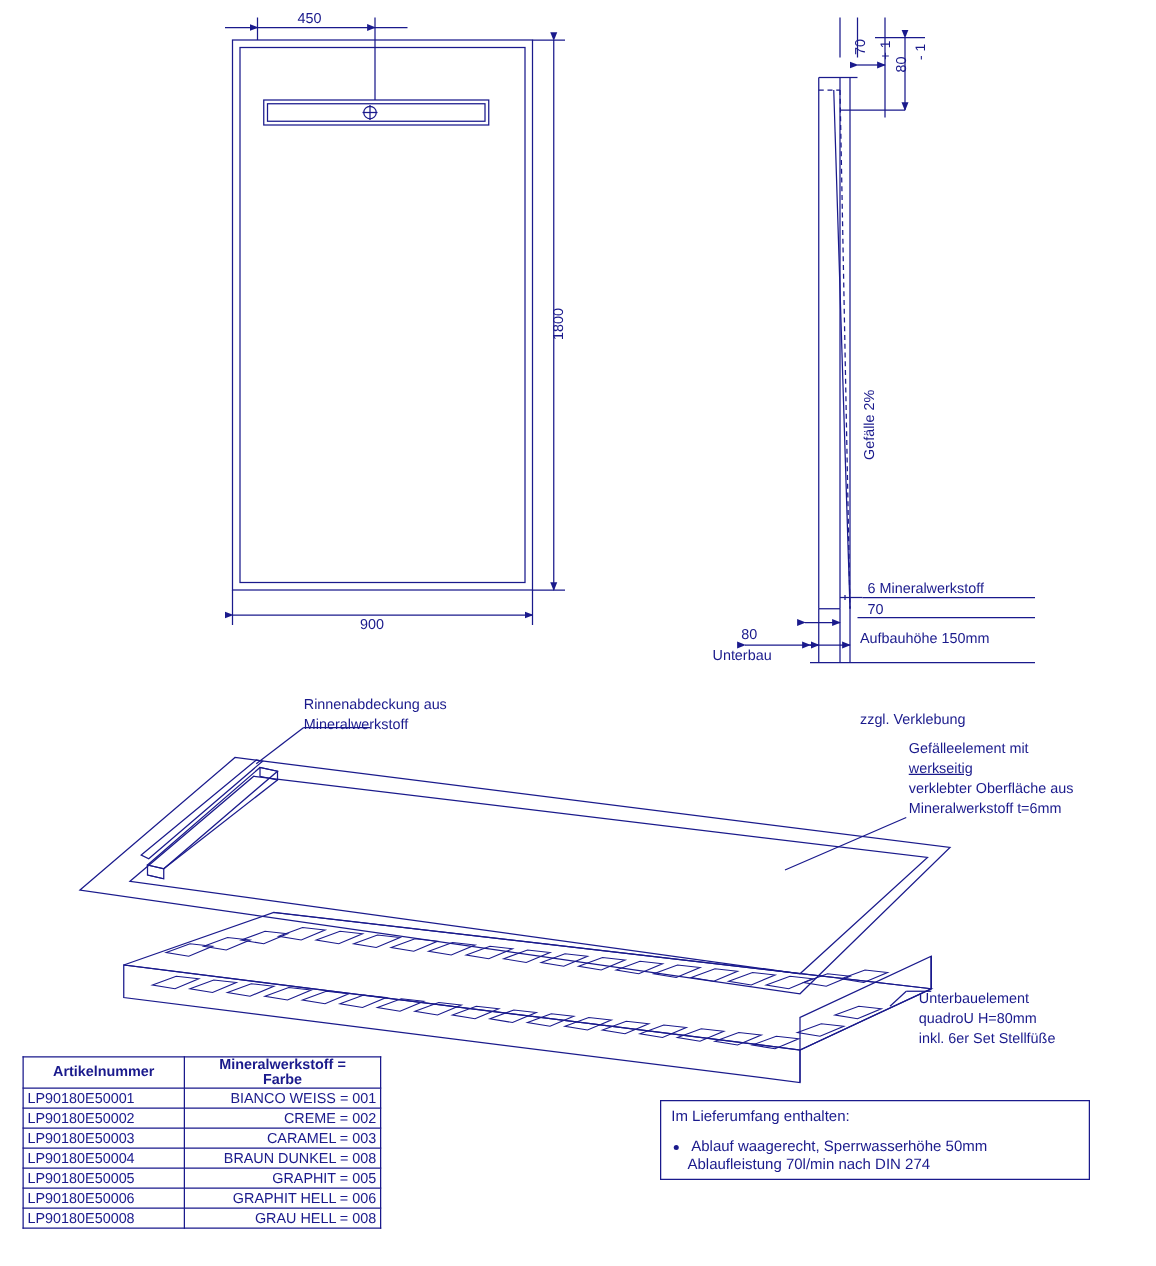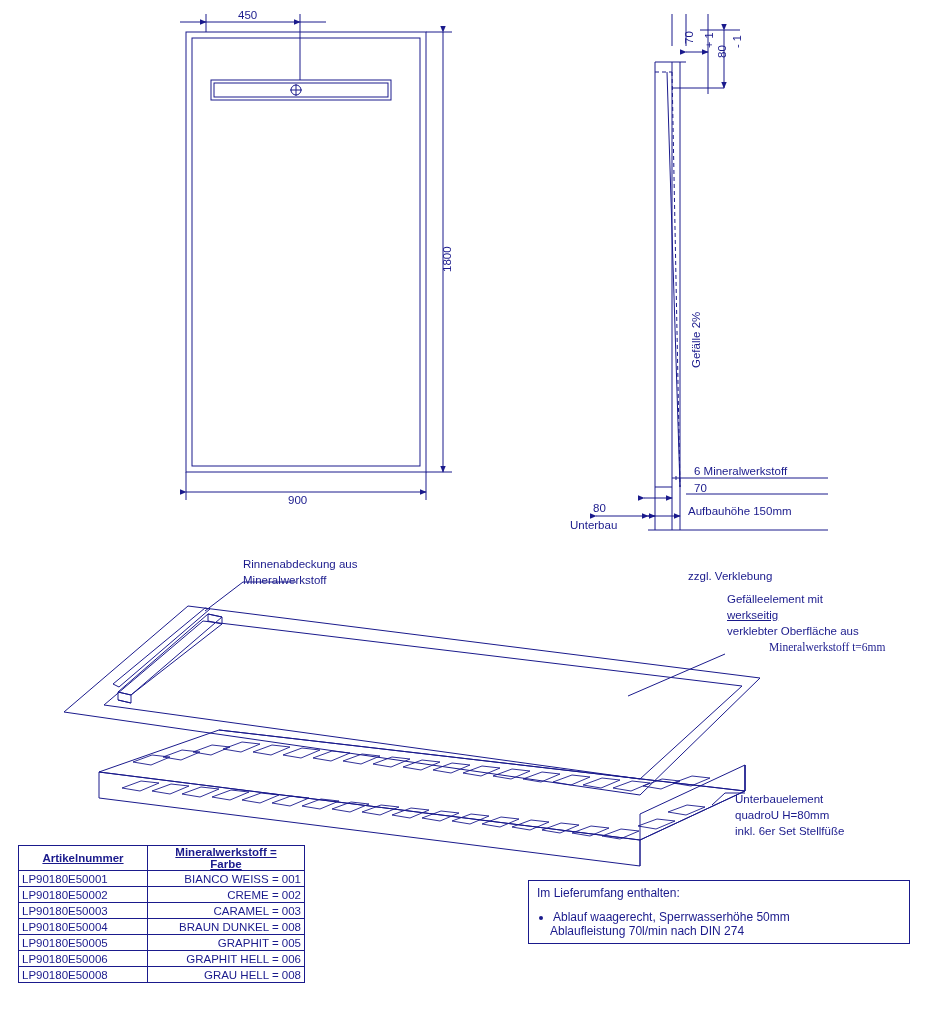--- a/index.html
+++ b/index.html
@@ -6,21 +6,21 @@
   body{width:925px;height:1013px;position:relative;overflow:hidden;
        font-family:"Liberation Sans",sans-serif;color:#1a1a8c;}
   .wrap{position:absolute;left:0;top:0;width:925px;height:1013px;}
   svg.draw{position:absolute;left:0;top:0;width:925px;height:1013px;}
   .lbl{position:absolute;font-size:11.5px;line-height:13px;color:#1a1a8c;white-space:nowrap;}
   .lbl.sm{font-size:11px;}
   .lbl.rot{transform-origin:0 0;}
   table.parts{position:absolute;border-collapse:collapse;}
   table.parts td,table.parts th{border:1px solid #1a1a8c;color:#1a1a8c;font-size:11.5px;
        font-family:"Liberation Sans",sans-serif;padding:0 3px;height:15px;}
-  table.parts th{font-weight:bold;text-align:center;text-decoration:underline;}
+  table.parts th{font-weight:bold;text-align:center;}
   td.artnr{text-align:left;width:122px;}
   td.farbe{text-align:right;width:150px;}
   .boxnote{position:absolute;border:1px solid #1a1a8c;box-sizing:border-box;}
   .boxnote .t{font-size:12px;color:#1a1a8c;}
   ul.dl{margin:10px 0 0 0;padding-left:16px;}
   ul.dl li{font-size:12px;line-height:14px;}
 </style>
 </head>
 <body>
 
@@ -182,21 +182,21 @@
   <div class="lbl" style="left:570px;top:519px;">Unterbau</div>
   <div class="lbl" style="left:688px;top:505px;">Aufbauhöhe 150mm</div>
   <div class="lbl" style="left:688px;top:522px;margin-top:48px;">zzgl. Verklebung</div>
 
   <div class="lbl" style="left:243px;top:558px;">Rinnenabdeckung aus</div>
   <div class="lbl" style="left:243px;top:574px;">Mineralwerkstoff</div>
 
   <div class="lbl" style="left:727px;top:593px;">Gefälleelement mit</div>
   <div class="lbl" style="left:727px;top:609px;text-decoration:underline;">werkseitig</div>
   <div class="lbl" style="left:727px;top:625px;">verklebter Oberfläche aus</div>
-  <div class="lbl" style="left:769px;top:641px;font-family:Liberation Serif, serif;">Mineralwerkstoff t=6mm</div>
+  <div class="lbl" style="left:727px;top:641px;">Mineralwerkstoff t=6mm</div>
 
   <div class="lbl" style="left:735px;top:793px;">Unterbauelement</div>
   <div class="lbl" style="left:735px;top:809px;">quadroU H=80mm</div>
   <div class="lbl" style="left:735px;top:825px;">inkl. 6er Set Stellfüße</div>
 
   <table class="parts" style="left:18px;top:845px;">
     <thead>
       <tr>
         <th>Artikelnummer</th>
         <th>
@@ -230,21 +230,21 @@
           <td class="artnr">LP90180E50006</td>
           <td class="farbe">GRAPHIT HELL = 006</td>
         </tr>
       <tr>
           <td class="artnr">LP90180E50008</td>
           <td class="farbe">GRAU HELL = 008</td>
         </tr>
     </tbody>
   </table>
 
-  <div class="boxnote" style="left:528px;top:880px;width:382px;height:64px;padding:5px 8px;">
+  <div class="boxnote" style="left:528px;top:880px;width:344px;height:64px;padding:5px 8px;">
     <div class="t">Im Lieferumfang enthalten:</div>
     <ul class="dl">
       <li>Ablauf waagerecht, Sperrwasserhöhe 50mm</li>
       <li style="list-style:none;margin-left:-3px;">Ablaufleistung 70l/min nach DIN 274</li>
     </ul>
   </div>
 
 </div>
 
 </body></html>

